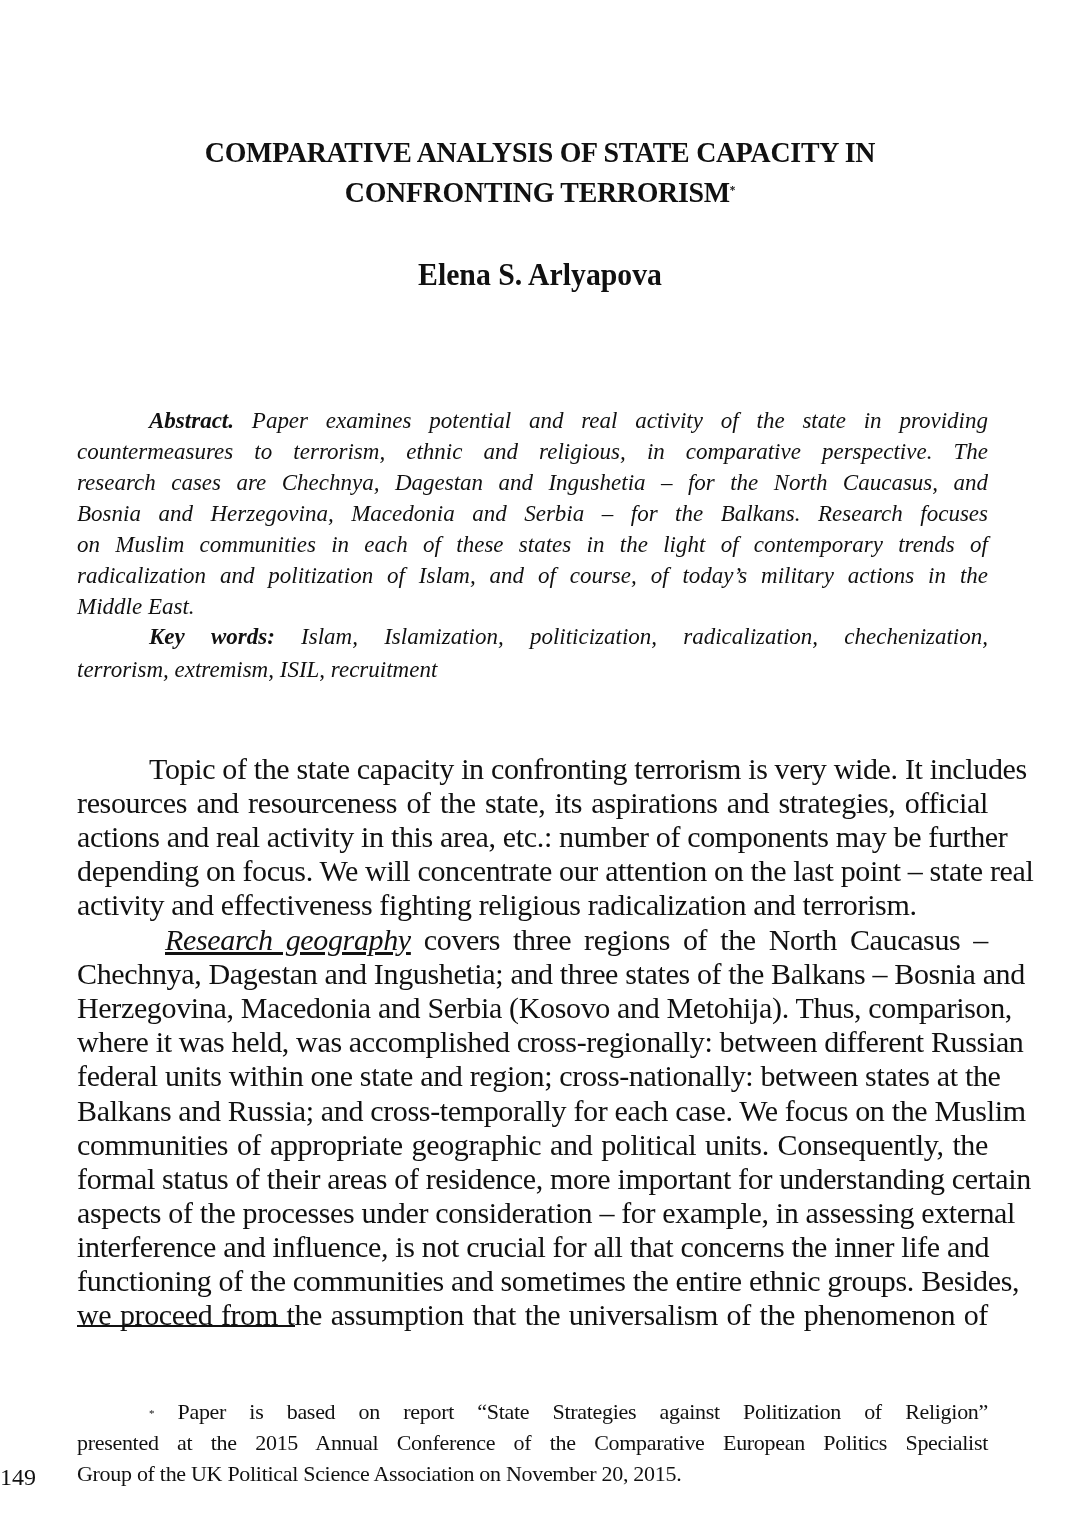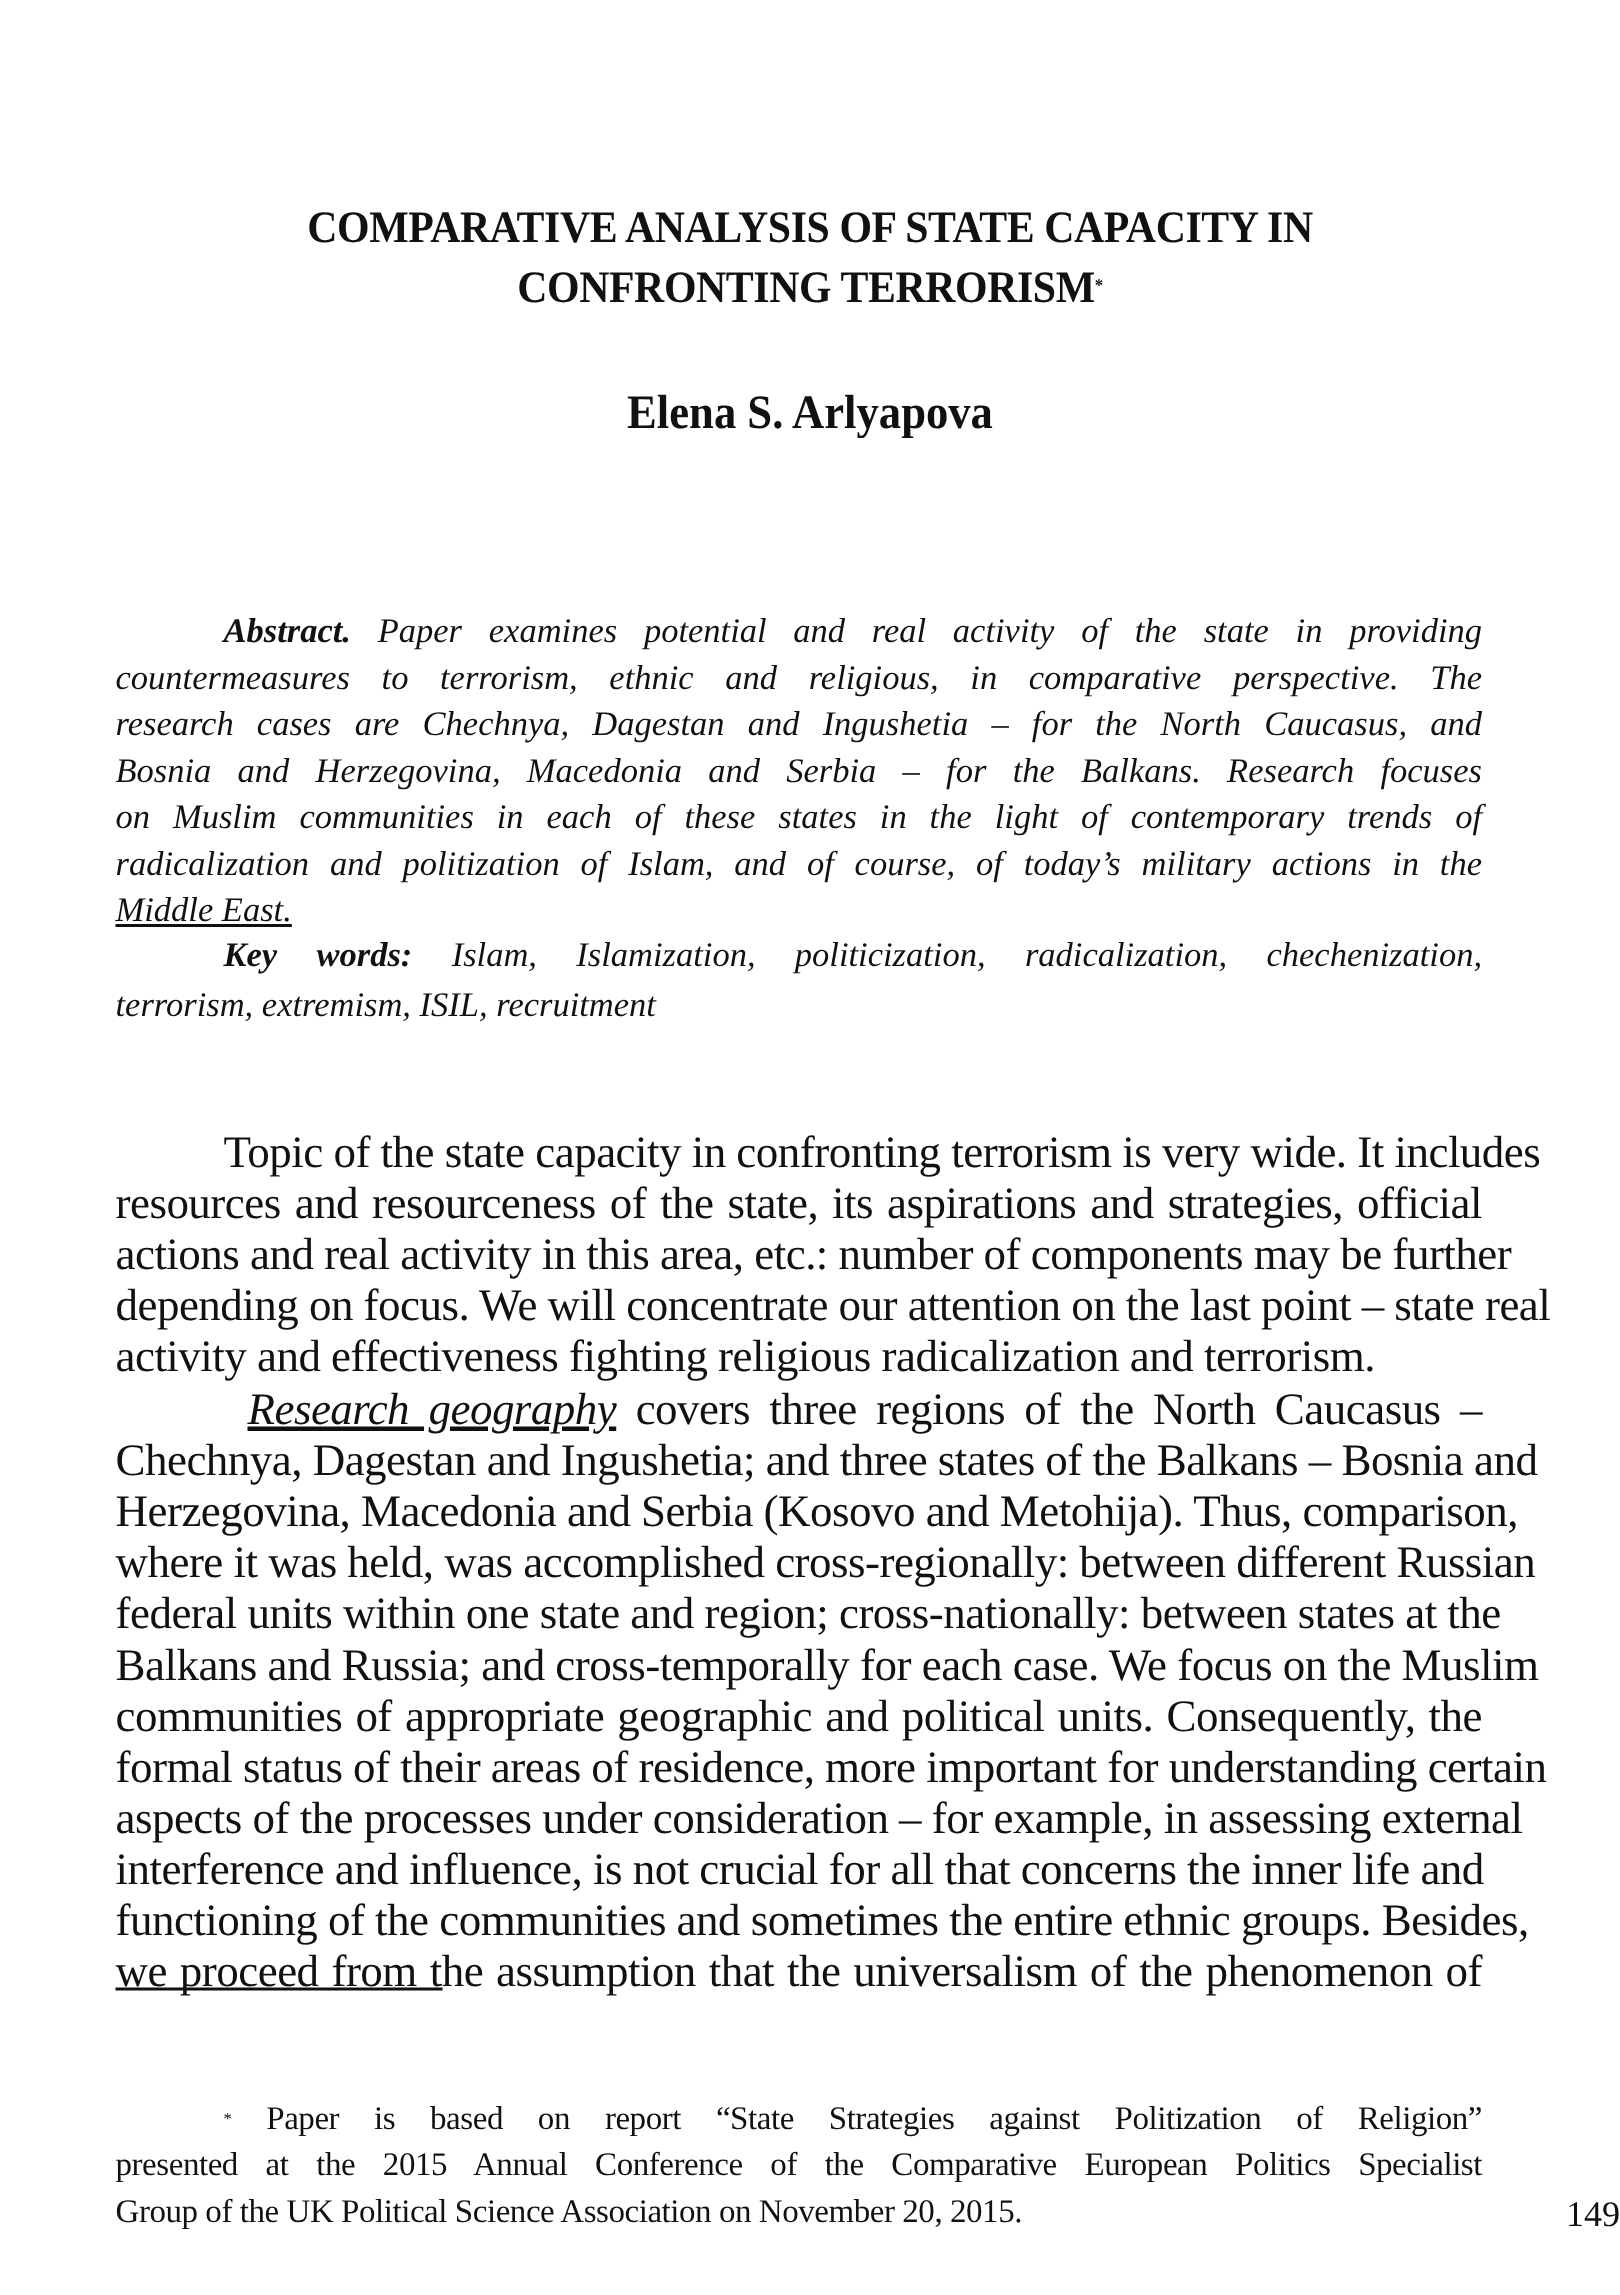--- a/index.html
+++ b/index.html
@@ -95,21 +95,21 @@
       font-size: 11px;
       vertical-align: top;
       position: relative;
       top: 2px;
     }
     .page-number {
       position: absolute;
       left: 0;
       width: 1080px;
       top: 1462px;
-      text-align: right;
+      text-align: left;
       font-size: 24px;
       line-height: 30px;
     }
   </style>
 </head>
 <body>
 
 <div class="page">
 
   <div class="title l1"><span>COMPARATIVE ANALYSIS OF STATE CAPACITY IN</span></div>
@@ -117,21 +117,21 @@
 
   <div class="author">Elena S. Arlyapova</div>
 
   <div>
     <div class="line indent abs" style="top: 361px; white-space: nowrap; transform: scaleX(0.999981); transform-origin: left top; width: 839.016px;"><b class="bi">Abstract.</b> <span>Paper examines potential and real activity of the state in providing</span></div>
     <div class="line abs" style="top: 392px; white-space: nowrap; word-spacing: 0px;">countermeasures to terrorism, ethnic and religious, in comparative perspective. The</div>
     <div class="line abs" style="top: 423px; white-space: nowrap; word-spacing: 0px;">research cases are Chechnya, Dagestan and Ingushetia – for the North Caucasus, and</div>
     <div class="line abs" style="top: 454px; white-space: nowrap; word-spacing: 0px; font-style: italic;">Bosnia and Herzegovina, Macedonia and Serbia – for the Balkans. Research focuses</div>
     <div class="line abs" style="top: 485px; white-space: nowrap; word-spacing: 0px;">on Muslim communities in each of these states in the light of contemporary trends of</div>
     <div class="line abs" style="top: 516px; white-space: nowrap; word-spacing: 0px;">radicalization and politization of Islam, and of course, of today’s military actions in the</div>
-    <div class="line abs last" style="top: 547px; white-space: nowrap; text-decoration: underline;">Middle East.</div>
+    <div class="line abs last" style="top: 547px; white-space: nowrap;">Middle East.</div>
   </div>
 
   <div>
     <div class="line indent abs" style="top: 577px; white-space: nowrap; transform: scaleX(0.999981); transform-origin: left top; width: 839.016px;"><b class="bi">Key words:</b> <span>Islam, Islamization, politicization, radicalization, chechenization,</span></div>
     <div class="line abs last" style="top: 610px; white-space: nowrap;">terrorism, extremism, ISIL, recruitment</div>
   </div>
 
   <div>
     <div class="line indent body" style="top: 708px; white-space: nowrap; word-spacing: 0px;">Topic of the state capacity in confronting terrorism is very wide. It includes</div>
     <div class="line body" style="top: 742px; white-space: nowrap; word-spacing: 0px;">resources and resourceness of the state, its aspirations and strategies, official</div>

